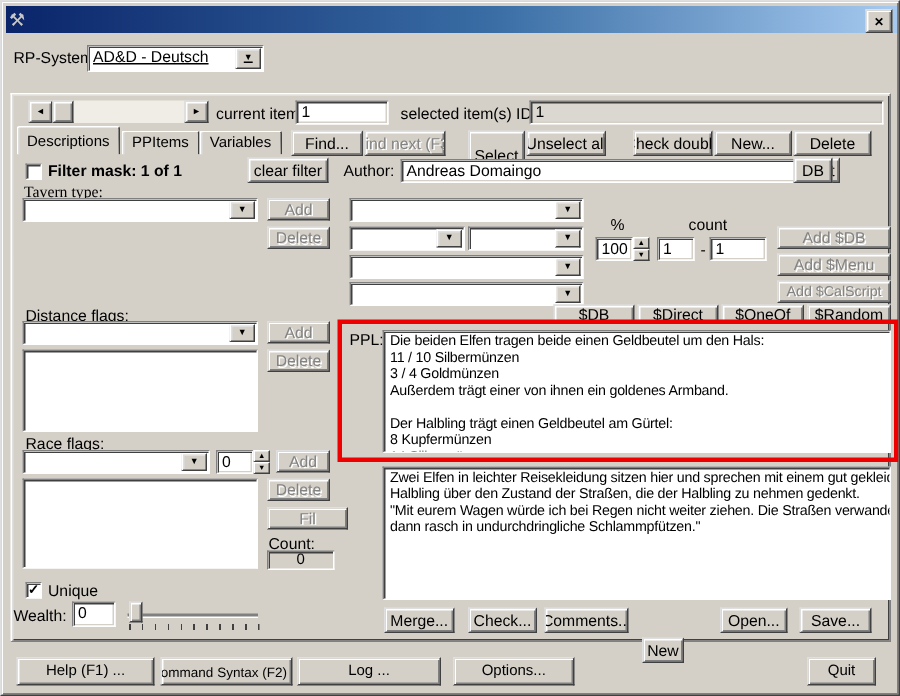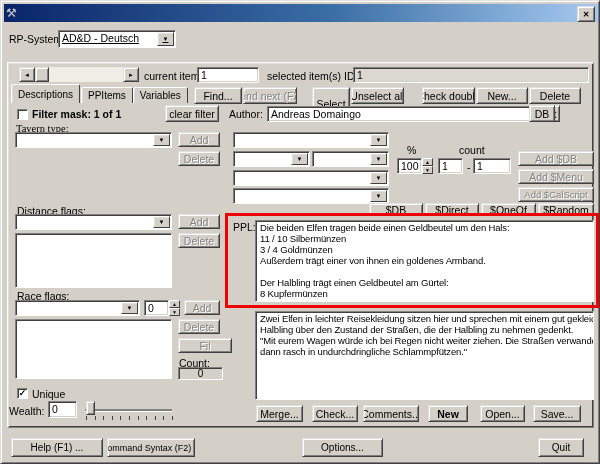--- a/index.html
+++ b/index.html
@@ -193,22 +193,23 @@
   <span class="abs lbl" style="left:31px;top:387px;">Unique</span>
   <span class="abs lbl" style="left:8px;top:404px;">Wealth:</span>
   <div class="abs sunken field" style="left:47px;top:400px;width:29px;height:17px;">0</div>
   <div class="abs" style="left:84px;top:408px;width:87px;height:2px;background:#808080;box-shadow:0 1px 0 #fff;"></div>
   <div class="abs btn" style="left:85px;top:400px;width:9px;height:14px;"></div>
   <div class="abs ticks" style="left:85px;top:415px;width:87px;"></div>
 
   <div class="abs btn" style="left:255px;top:404px;width:47px;height:17px;">Merge...</div>
   <div class="abs btn" style="left:311px;top:404px;width:46px;height:17px;">Check...</div>
   <div class="abs btn" style="left:362px;top:404px;width:56px;height:17px;">Comments...</div>
-  <div class="abs btn" style="left:427px;top:404px;width:40px;height:17px;font-weight:bold;">New</div>
+  <div class="abs btn" style="left:427px;top:424px;width:28px;height:17px;">New</div>
   <div class="abs btn" style="left:479px;top:404px;width:45px;height:17px;">Open...</div>
   <div class="abs btn" style="left:532px;top:404px;width:48px;height:17px;">Save...</div>
 
   <div class="abs btn" style="left:10px;top:437px;width:92px;height:19px;font-size:10px;">Help (F1) ...</div>
   <div class="abs btn" style="left:106px;top:437px;width:88px;height:19px;font-size:9px;">Command Syntax (F2) ...</div>
+  <div class="abs btn" style="left:197px;top:437px;width:96px;height:19px;font-size:10px;">Log ...</div>
   <div class="abs btn" style="left:301px;top:437px;width:81px;height:19px;font-size:10px;">Options...</div>
   <div class="abs btn" style="left:537px;top:437px;width:46px;height:19px;font-size:10px;">Quit</div>
 
 </div>
 
 </body></html>

